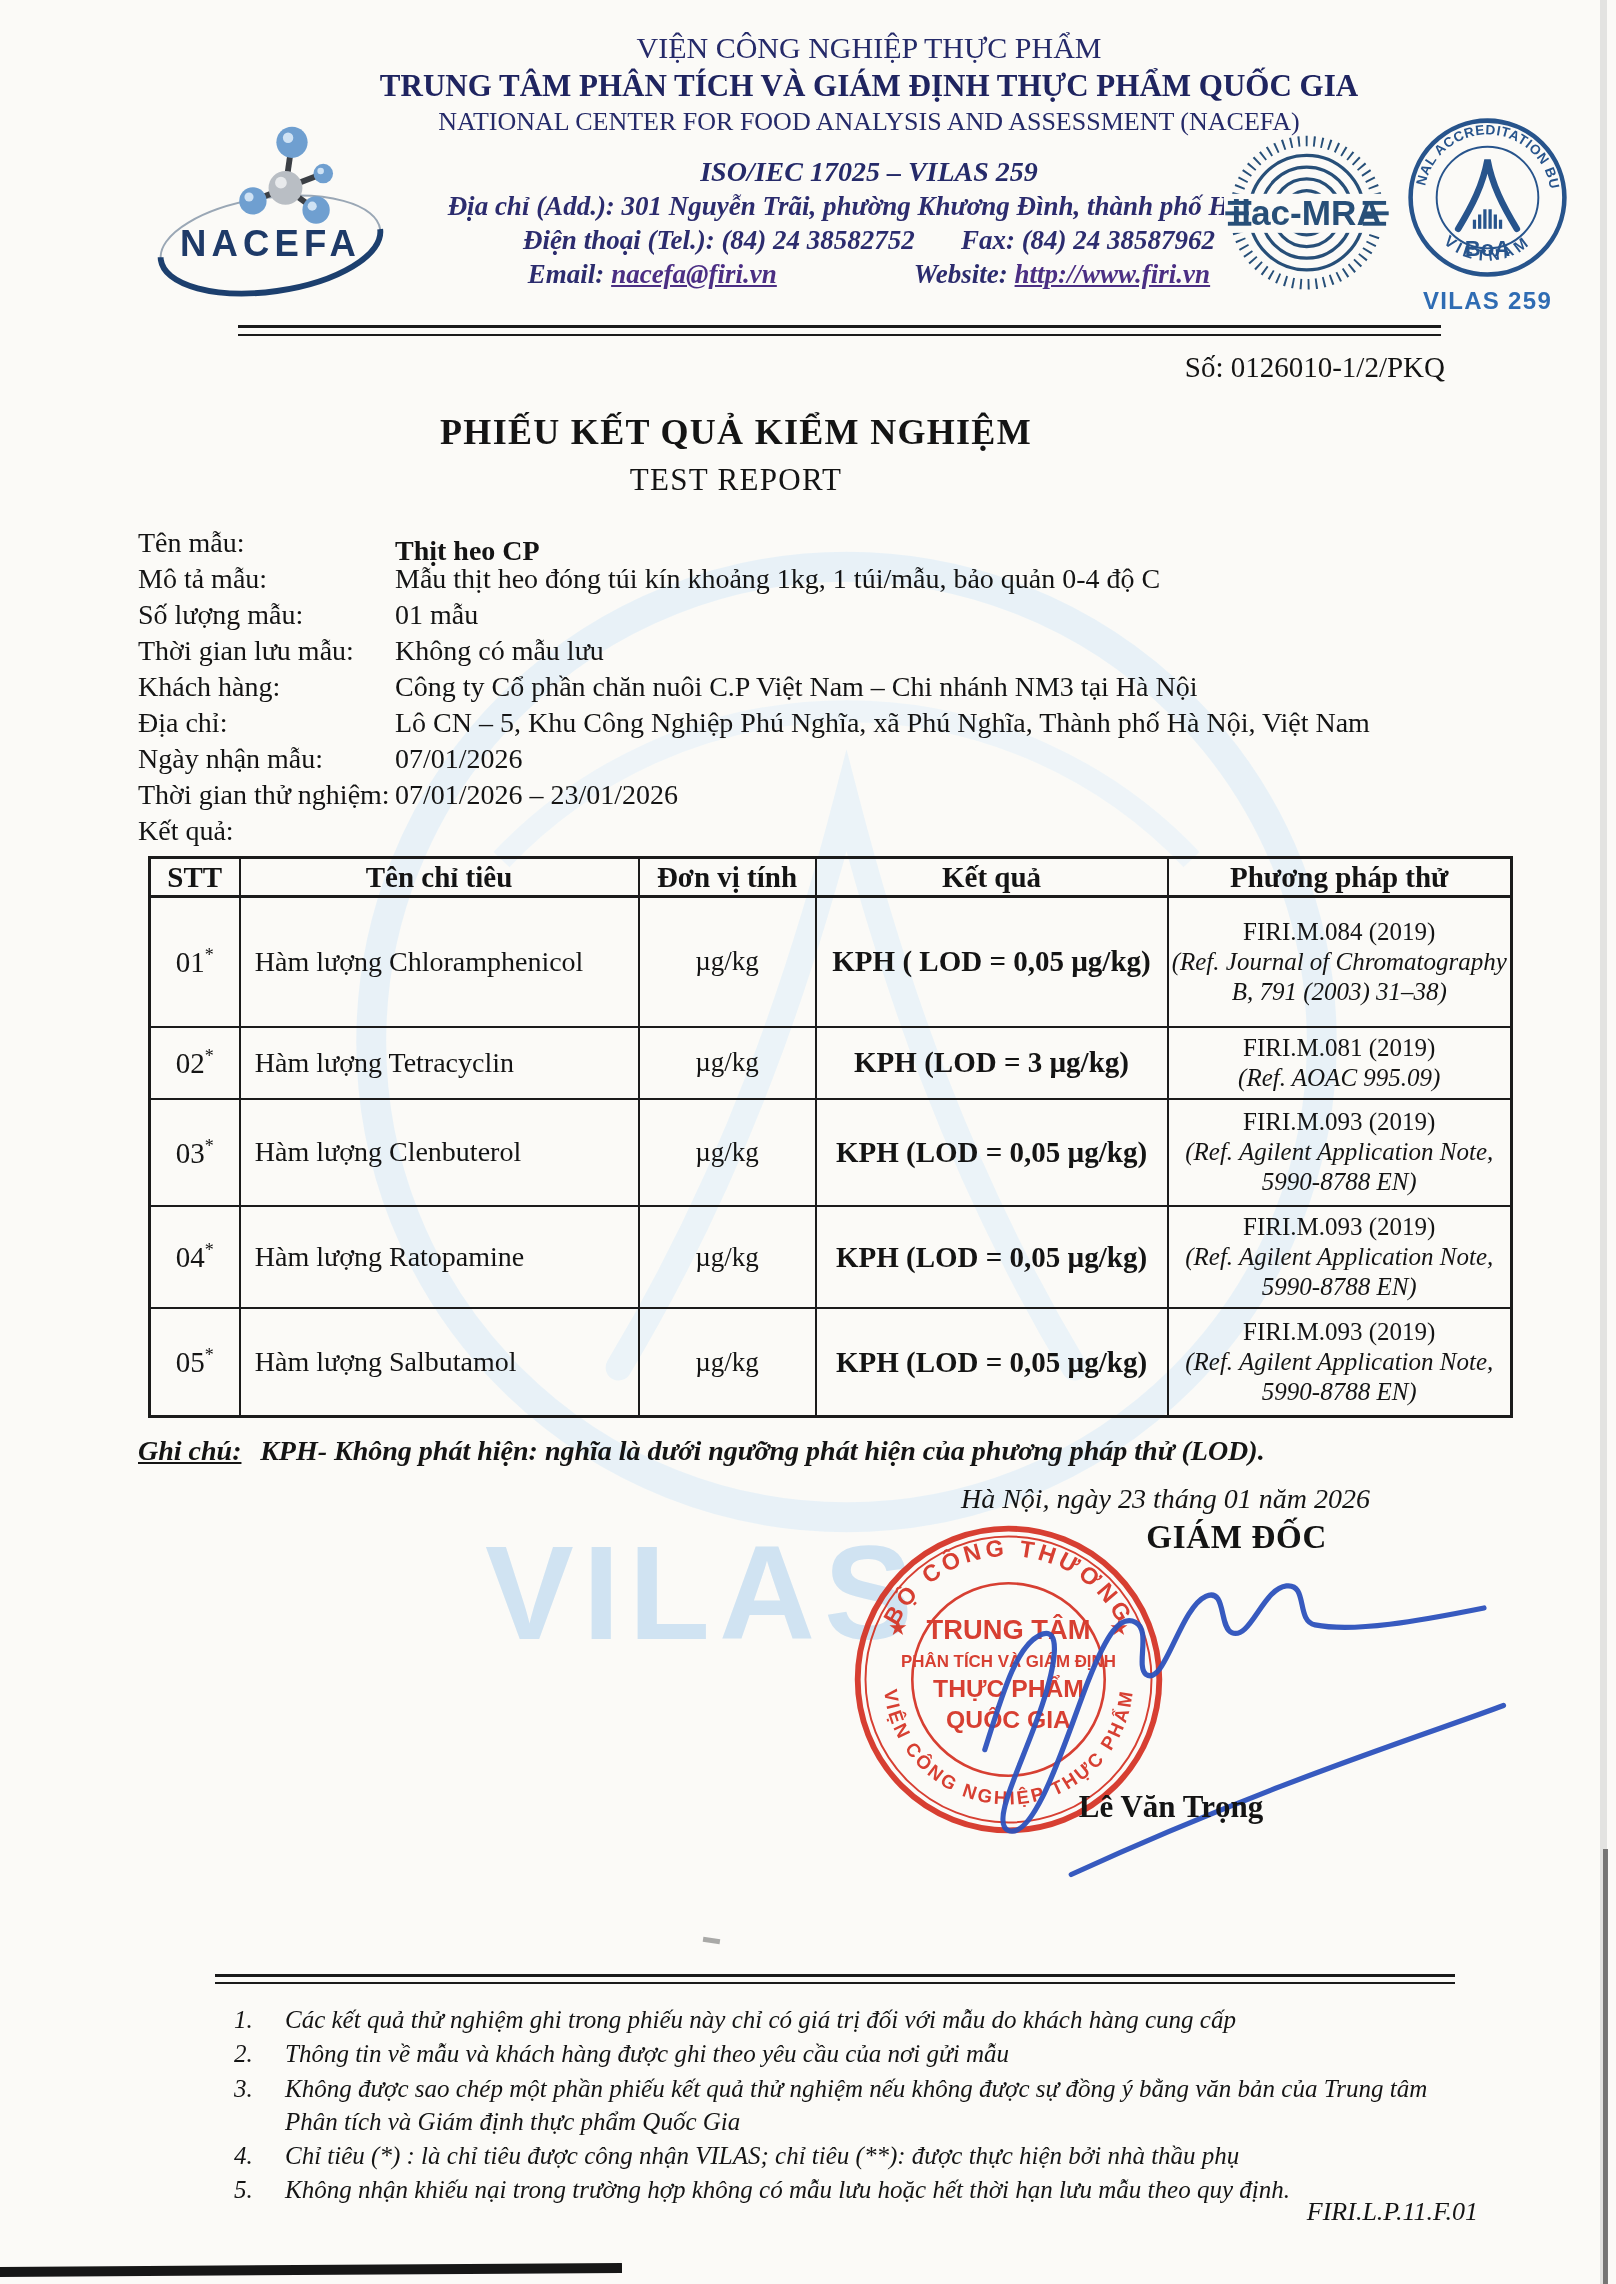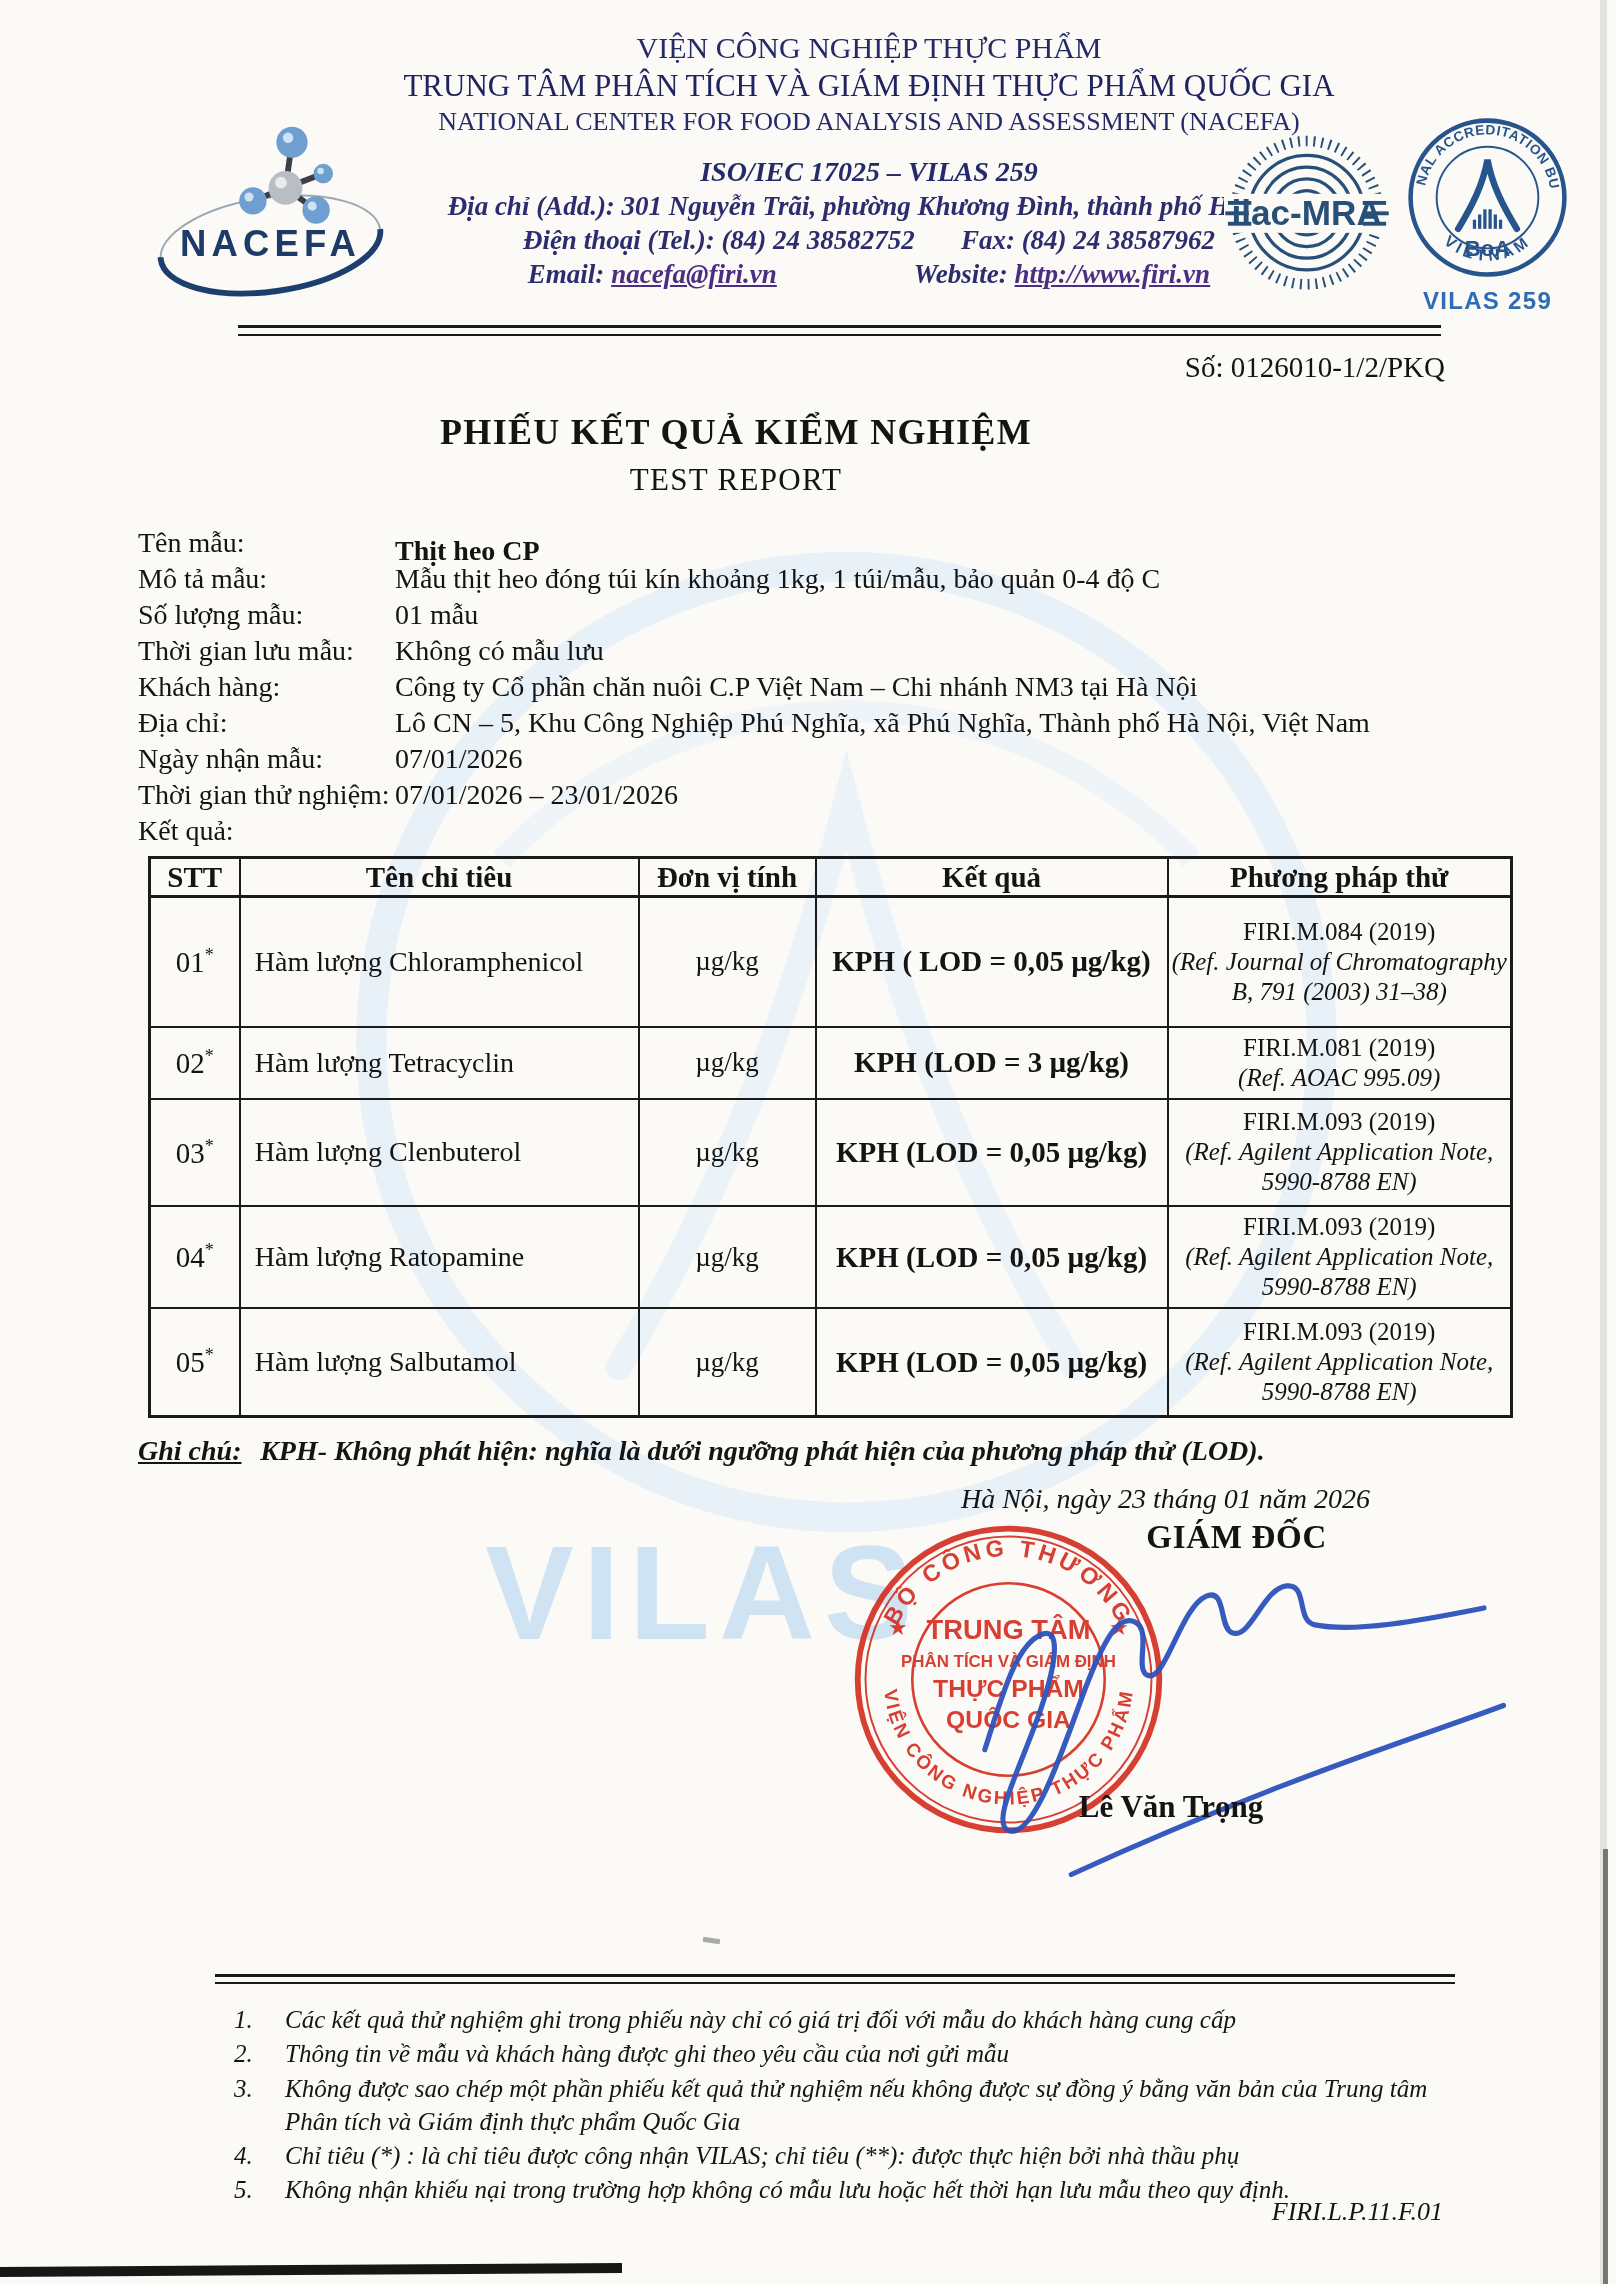--- a/index.html
+++ b/index.html
@@ -22,21 +22,21 @@
     color:#c6def1;opacity:.8;
   }
   .edge-right-light{left:1600px;top:0;width:6.5px;height:2284px;background:#cfcfcf;opacity:.55;z-index:5;}
   .edge-right-dark{left:1603px;top:1849px;width:4.6px;height:435px;background:#5a5a5a;opacity:.8;z-index:5;}
   .corner-bar{left:0;top:2265px;width:622px;height:9.8px;background:#171717;transform:rotate(-0.35deg);z-index:5;}
   .scan-dash{left:703px;top:1938px;width:17px;height:4.6px;background:#666;opacity:.55;transform:rotate(8deg);z-index:5;}
 
   
   .header-text{left:280px;top:30px;width:1178px;text-align:center;z-index:1;}
   .org1{font-size:30px;line-height:36px;color:#252a69;}
-  .org2{font-size:31px;line-height:39px;font-weight:normal;color:#1f2460;}
+  .org2{font-size:31px;line-height:39px;font-weight:bold;color:#1f2460;}
   .org3{font-size:26px;line-height:34px;color:#252a69;}
   .iso-line{font-size:28px;line-height:35px;font-weight:bold;font-style:italic;color:#252a69;margin-top:15px;}
   .addr{font-size:27px;line-height:34px;font-weight:bold;font-style:italic;color:#2c2c6e;}
   .addr .gap{display:inline-block;width:46px;}
   .link{color:#4b2e83;text-decoration:underline;}
   .email-gap{display:inline-block;width:124px;}
 
   .logo-nacefa{left:150px;top:111px;z-index:1;}
   .logo-ilac{left:1224px;top:130px;z-index:1;}
   .logo-boa{left:1393px;top:118px;z-index:1;text-align:center;}
@@ -83,21 +83,21 @@
   .signature{left:931px;top:1556px;z-index:3;}
   .signer-name{left:1002px;top:1789px;width:338px;text-align:center;font-weight:bold;font-size:31px;z-index:3;}
 
   
   .rule-bottom{left:215px;top:1974px;width:1240px;height:5.2px;
     border-top:3.3px solid #1a1a1a;border-bottom:2px solid #1a1a1a;z-index:1;}
   .footnotes{left:234px;top:2003px;width:1211px;z-index:1;font-style:italic;font-size:25px;line-height:33px;}
   .fn-item{display:flex;margin-bottom:1.3px;}
   .fn-num{width:51px;flex:none;}
   .fn-text{flex:1;}
-  .doc-code{left:1006px;top:2197px;width:437px;text-align:right;font-style:italic;font-size:26px;z-index:1;}
+  .doc-code{left:1041px;top:2197px;width:437px;text-align:right;font-style:italic;font-size:26px;z-index:1;}
 </style>
 </head>
 <body>
 
 <div class="page">
 
   <svg class="abs wm-big" width="1237" height="1107" viewBox="0 0 1900 1700">
     <circle cx="950" cy="800" r="730" fill="none" stroke="#d7eaf8" stroke-width="46"></circle>
     <path d="M600 1300 C780 1000 880 700 950 430 C1020 700 1120 1000 1300 1300" fill="none" stroke="#dcedf9" stroke-width="40" stroke-linecap="round"></path>
     <path d="M420 520 A730 730 0 0 1 1480 520" fill="none" stroke="#e2f0fa" stroke-width="34"></path>

